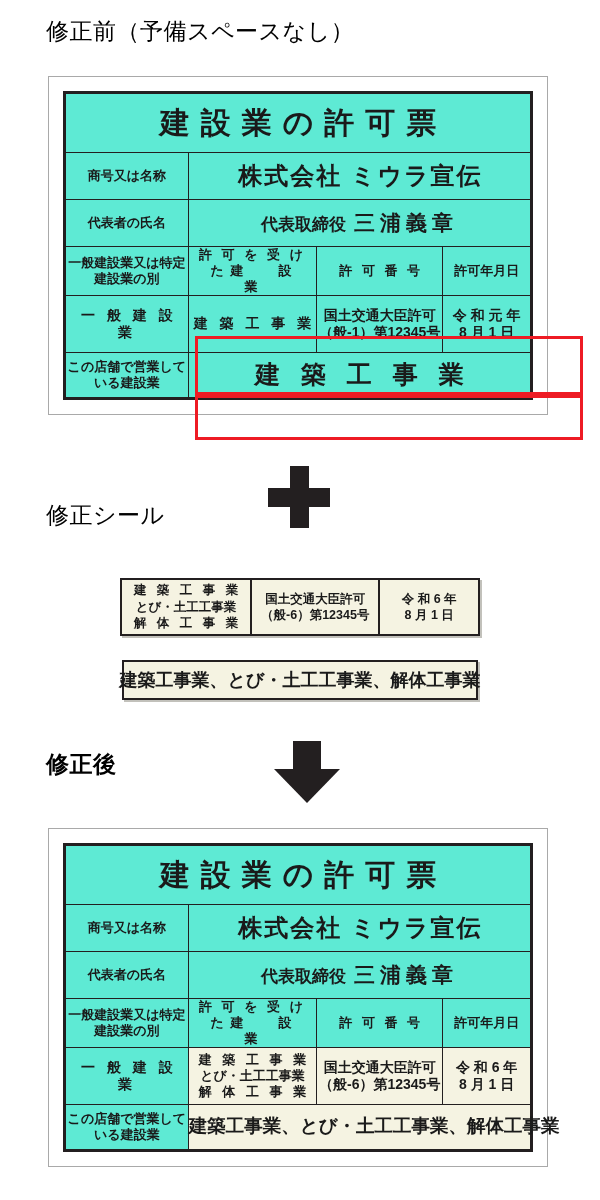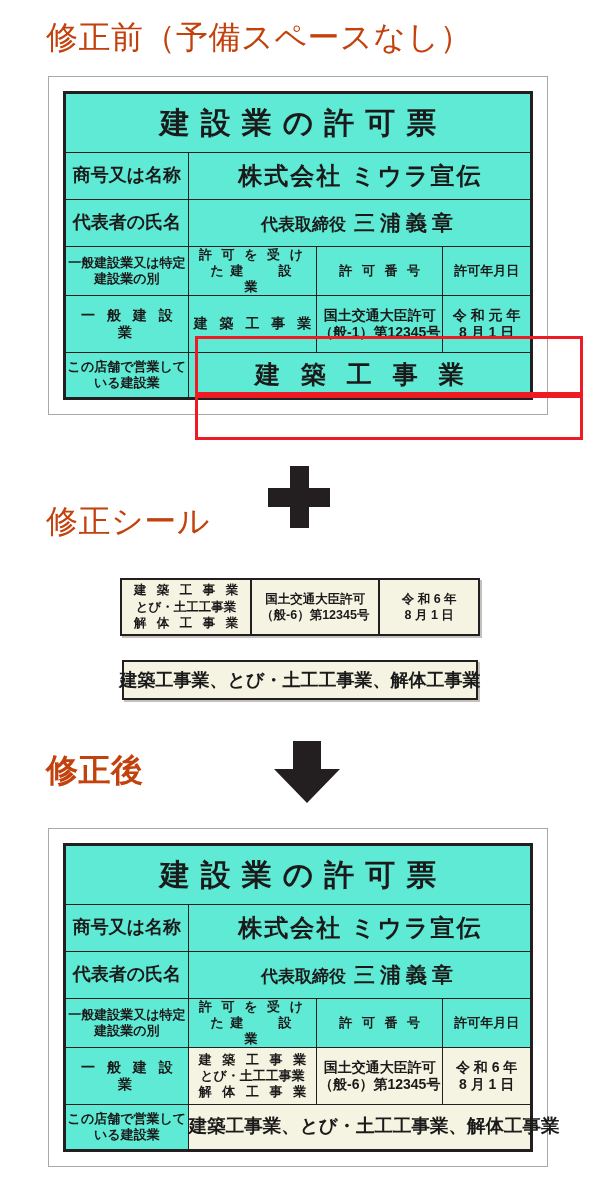--- a/index.html
+++ b/index.html
@@ -12,24 +12,24 @@
     height: 1200px;
     position: relative;
     font-family: "Liberation Sans", "DejaVu Sans", sans-serif;
     color: #1a1a1a;
     overflow: hidden;
   }
 
   
   .section-title {
     position: absolute;
-    font-size: 32px;
+    font-size: 23px;
     font-weight: 400;
     letter-spacing: 0.5px;
-    color: #c2410c;
+    color: #000000;
     white-space: nowrap;
   }
   #title-before { left: 46px; top: 16px; }
   #title-sticker { left: 46px; top: 500px; }
   #title-after  { left: 46px; top: 749px; font-weight: bold; }
 
   
   .plus-sign {
     position: absolute;
     left: 268px;
@@ -105,21 +105,21 @@
   .sign-header {
     height: 58px;
     font-size: 30px;
     font-weight: bold;
     letter-spacing: 11px;
     text-indent: 11px;
   }
 
   
   .lbl {
-    font-size: 18px;
+    font-size: 13px;
     font-weight: bold;
     padding: 4px 2px;
   }
 
   
   .val-big {
     height: 46px;
     font-size: 24px;
     font-weight: bold;
     letter-spacing: 2px;

